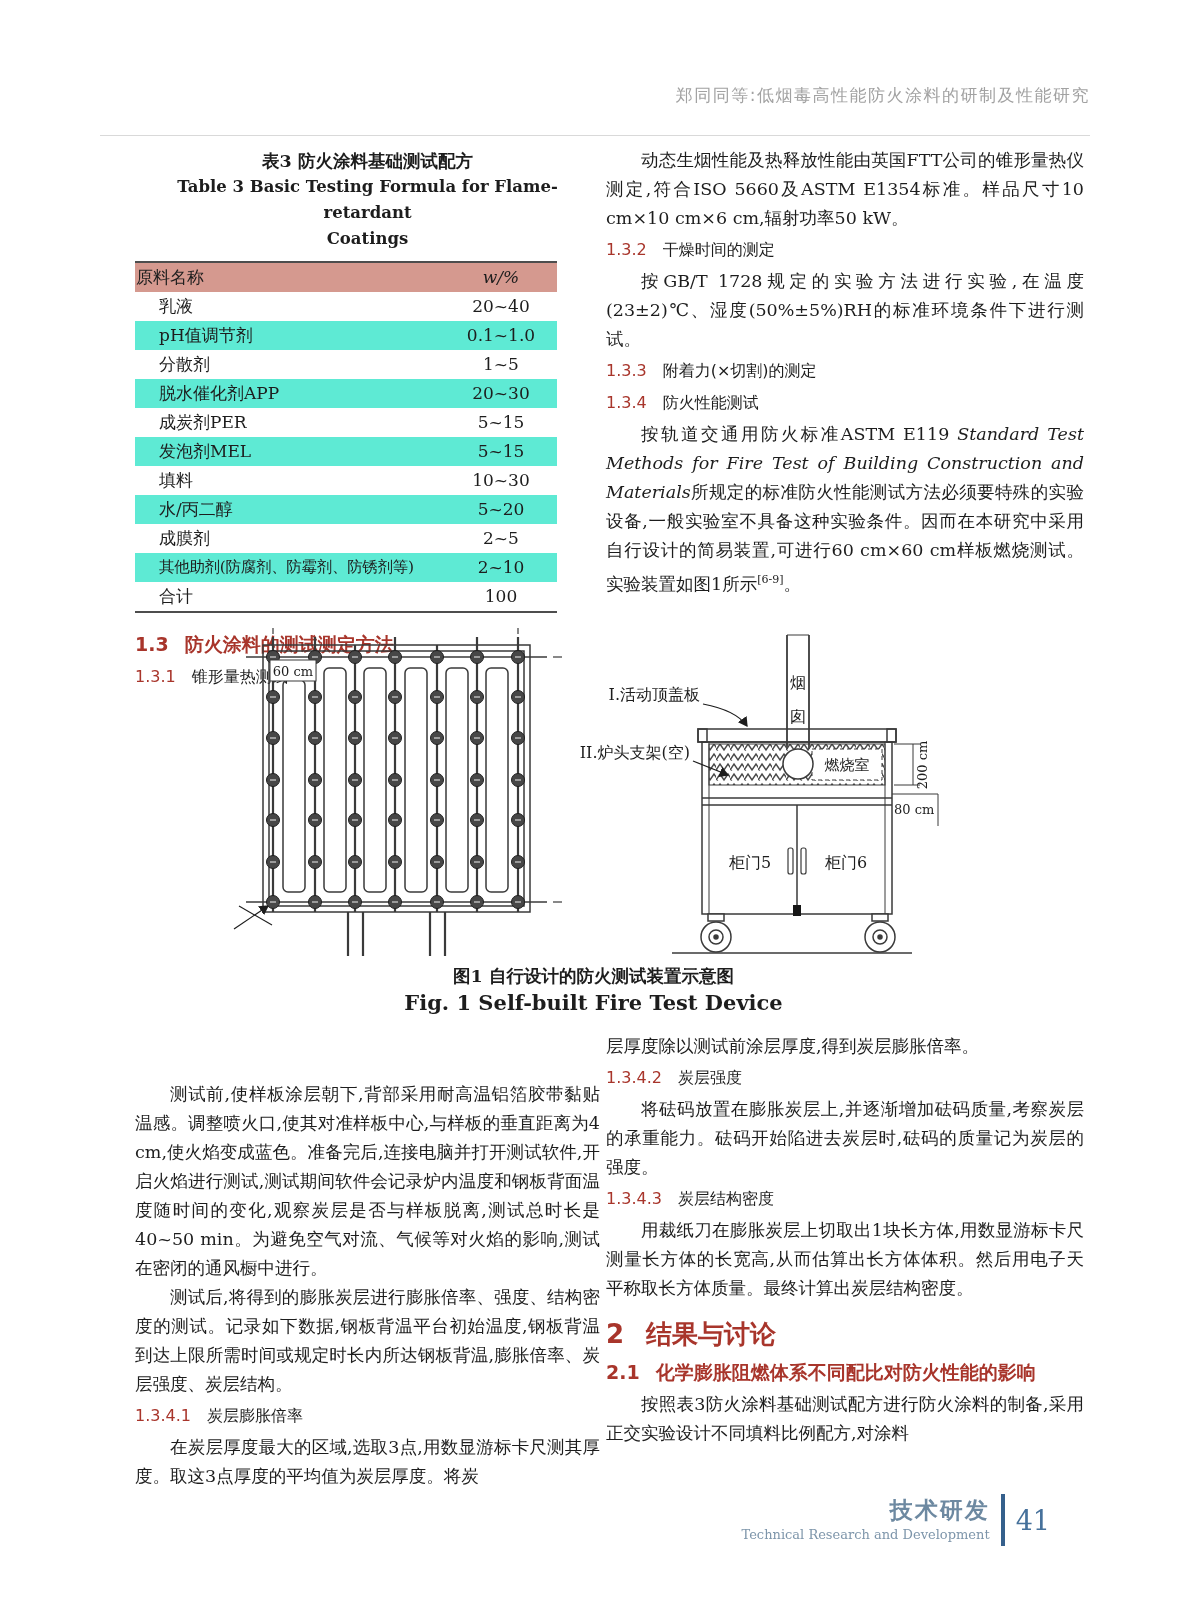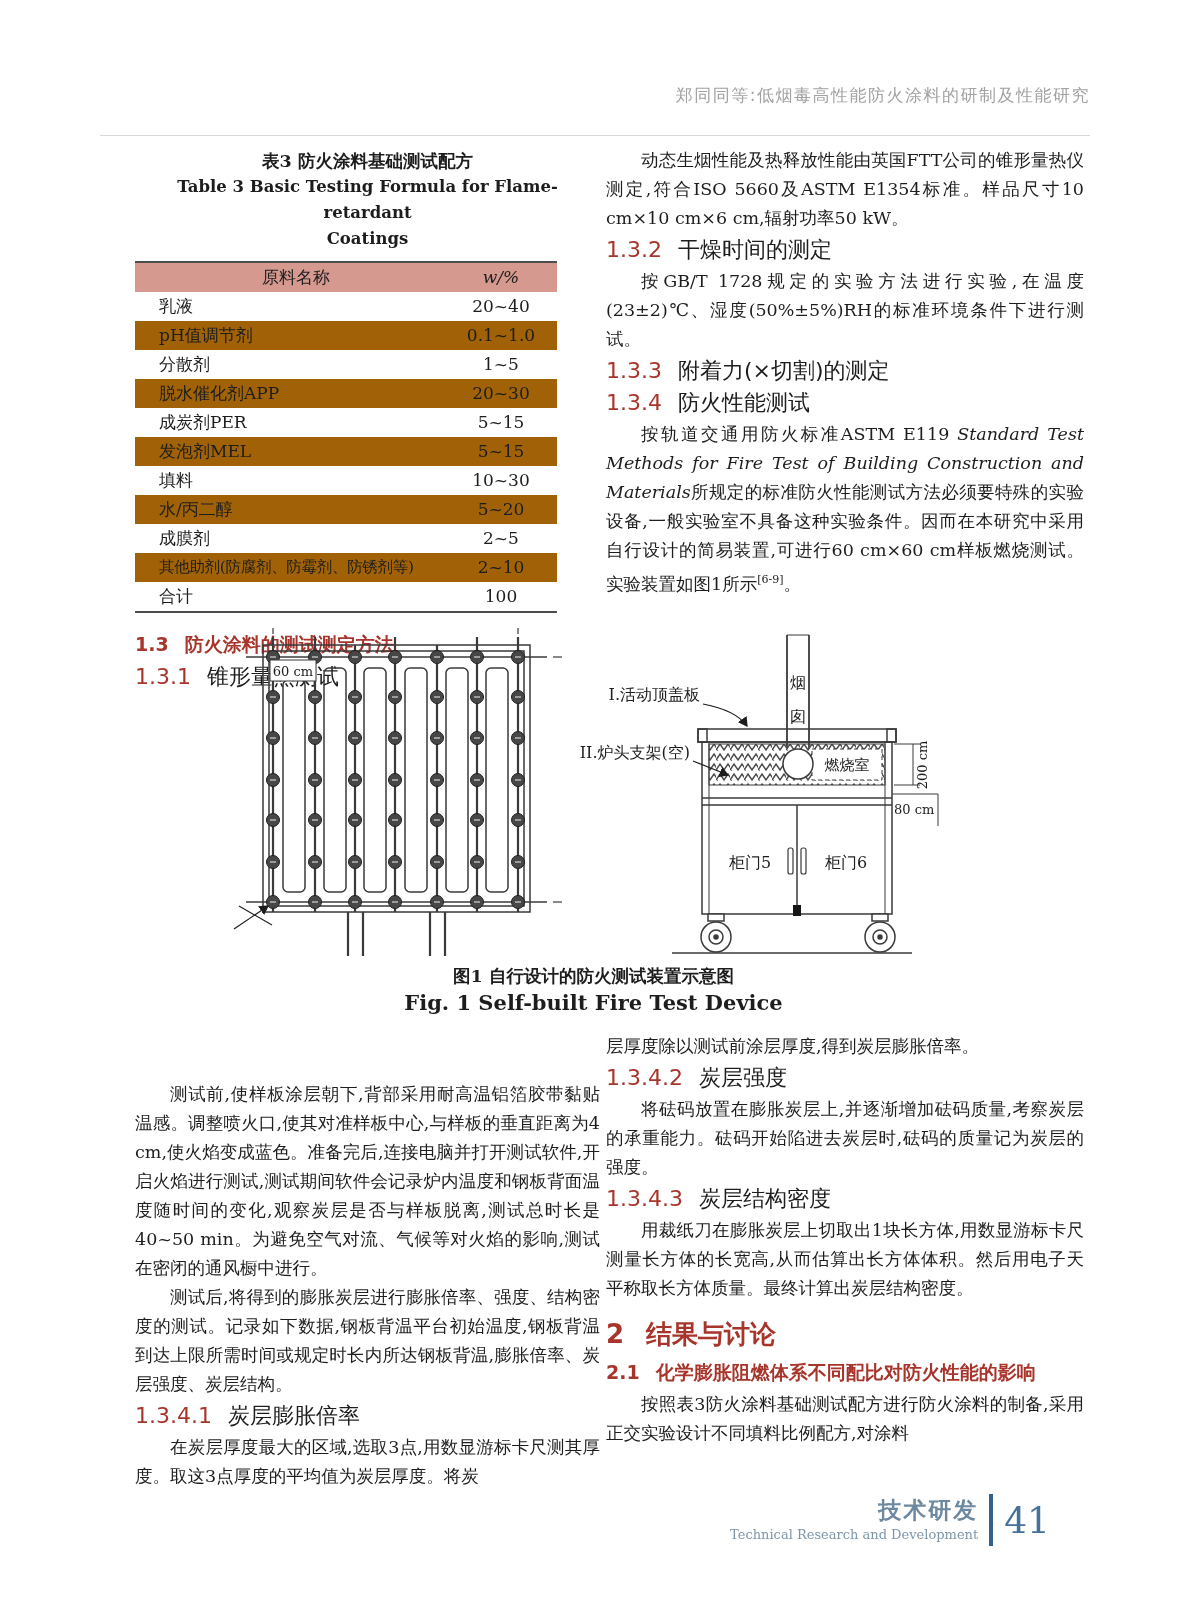--- a/index.html
+++ b/index.html
@@ -36,35 +36,35 @@
   .tbl-title-cn { text-align:center; font-weight:bold; font-size:17.5px; line-height:26px; margin-top:2px;}
   .tbl-title-en { text-align:center; font-weight:bold; font-size:16.5px; line-height:26px; }
   table.t3 {
     width:422px; margin:9px 0 0 0; border-collapse:collapse;
     font-size:17px; border-top:2px solid #4d4d4d; border-bottom:2px solid #4d4d4d;
   }
   table.t3 td { height:28px; padding:0; }
   table.t3 .name { padding-left:24px; }
   table.t3 .val  { text-align:center; width:112px; }
   table.t3 tr.hdr { background:#d5998f; height:30px; }
-  table.t3 tr.hdr .name { text-align:center; padding-left:12px;margin-left:9px; }
+  table.t3 tr.hdr .name { text-align:left; padding-left:1px;margin-left:9px; }
   table.t3 tr.hdr .val { font-style:italic; }
-  table.t3 tr.stripe { background:#a16207; }
+  table.t3 tr.stripe { background:#5eead4; }
   table.t3 .tight { font-size:15.5px; letter-spacing:-0.3px; white-space:nowrap; }
 
   
   .h-red {
     font-family:"DejaVu Sans","Liberation Sans",sans-serif;
     font-weight:bold; color:#a8352b; font-size:19px; line-height:30px;
     margin:7px 0 3px 0; text-align:left;
   }
   .h-red .gap { display:inline-block; width:16px; }
   .sub-h {
     font-family:"DejaVu Sans","Liberation Sans",sans-serif;
-    font-size:22px; line-height:30px; margin:2px 0; color:#1d1d1d; text-align:left;
+    font-size:16px; line-height:30px; margin:2px 0; color:#1d1d1d; text-align:left;
   }
   .sub-h .num { color:#a8352b; margin-right:16px; }
   .h-big {
     font-family:"DejaVu Sans","Liberation Sans",sans-serif;
     font-weight:bold; color:#a8352b; font-size:26px; line-height:34px;
     margin:14px 0 6px 0; text-align:left;
   }
   .h-big .gap { display:inline-block; width:22px; }
 
   
@@ -75,21 +75,21 @@
 
   
   .footer { position:absolute; top:1494px; right:137px; display:flex; align-items:center; }
   .footer-labels { text-align:right; margin-right:11px; }
   .footer-cn {
     font-family:"DejaVu Sans","Liberation Sans",sans-serif;
     font-weight:bold; font-size:23px; color:#6d89a1; letter-spacing:2px; line-height:28px;
   }
   .footer-en { font-size:13px; color:#7d95aa; line-height:18px; margin-top:2px; }
   .footer-bar { width:4px; height:52px; background:#35608c; margin-right:11px; }
-  .footer-page { font-size:36px; color:#46719b;text-align:center; }
+  .footer-page { font-size:27px; color:#46719b;text-align:center; }
 
   svg text { font-family:"DejaVu Serif","Liberation Serif",serif; fill:#1d1d1d; }
 </style>
 </head>
 <body>
 
 <div class="running-head">郑同同等:低烟毒高性能防火涂料的研制及性能研究</div>
 <div class="head-rule"></div>
 
 <div class="col col-top-left">

